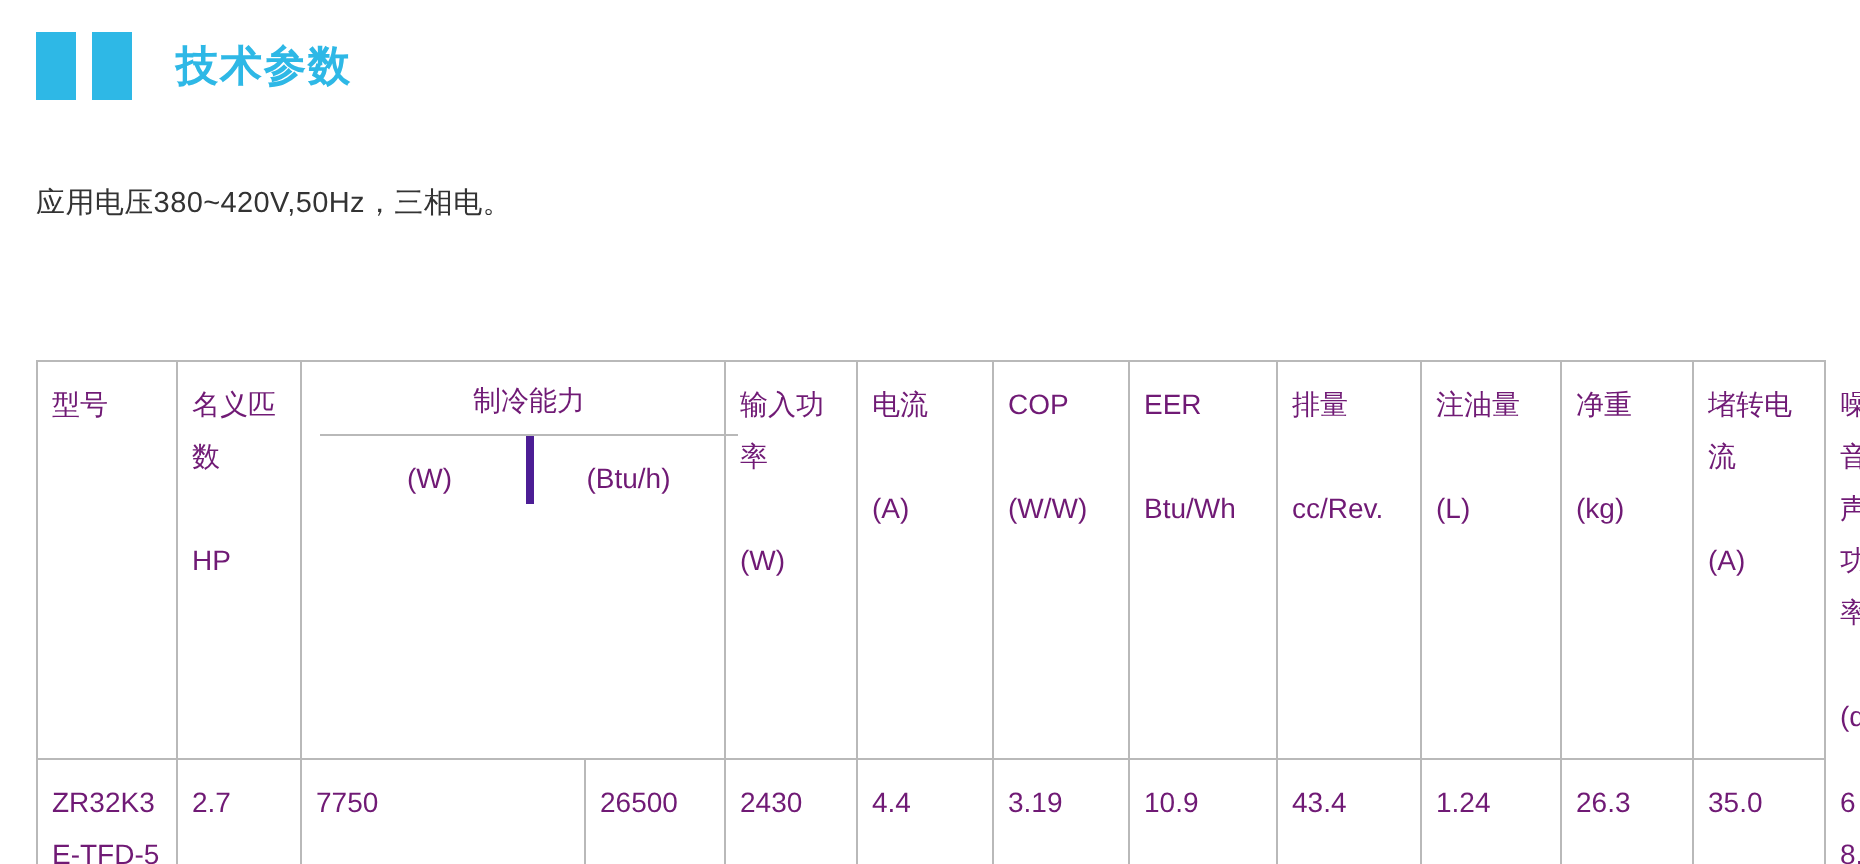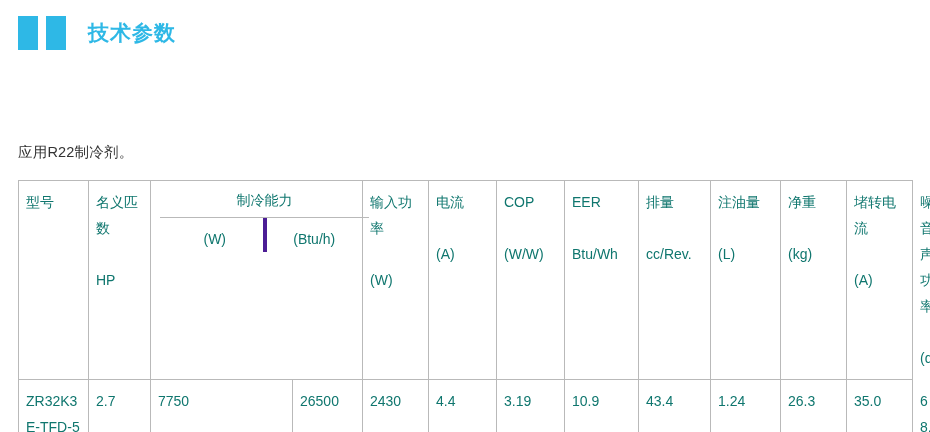--- a/index.html
+++ b/index.html
@@ -73,21 +73,21 @@
     border-collapse: collapse;
     table-layout: fixed;
     font-size: 14px;
   }
   .spec-table td, .spec-table th {
     border: 1px solid #b9b9b9;
     vertical-align: top;
     padding: 8px 7px 8px 7px;
     font-weight: normal;
     text-align: left;
-    color: #0f766e;
+    color: #701a75;
     line-height: 26px;
   }
   .spec-table thead td {
     height: 136px;
   }
   .hdr {
     display: block;
   }
   .pad-top-1 { margin-top: 26px; }
 
@@ -143,21 +143,21 @@
 <div class="page">
 
   <div class="heading-row">
     <span class="bar-group">
       <span class="bar"></span>
       <span class="bar"></span>
     </span>
     <span class="heading-text">技术参数</span>
   </div>
 
-  <div class="para para-2">应用R22制冷剂。</div>
+  <div class="para para-1">应用电压380~420V,50Hz，三相电。</div>
 
   <table class="spec-table">
     <colgroup>
       <col class="c0">
         <col class="c1">
         <col class="c2">
         <col class="c3">
         <col class="c4">
         <col class="c5">
       <col class="c6">

